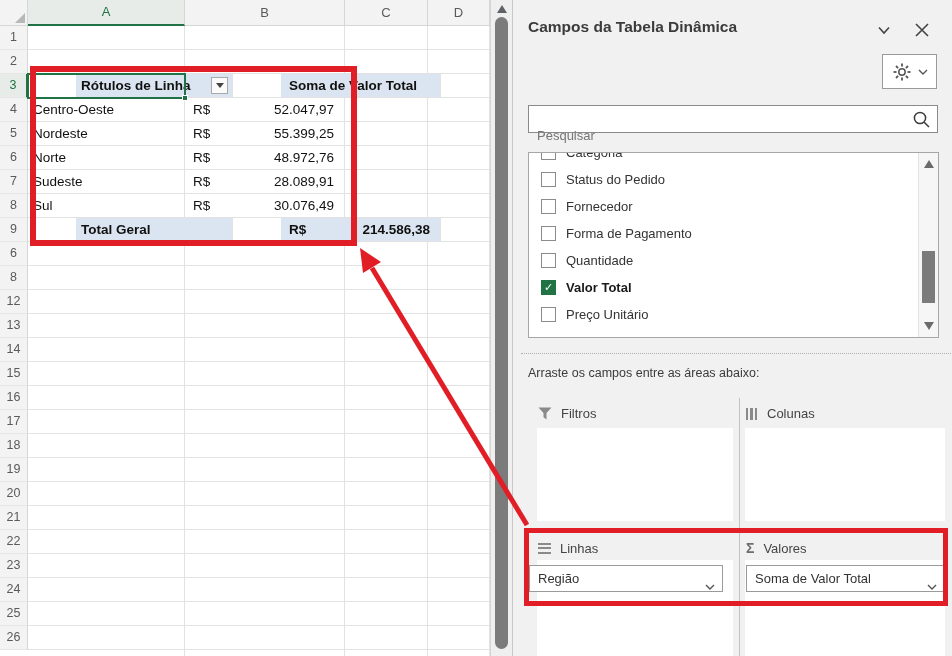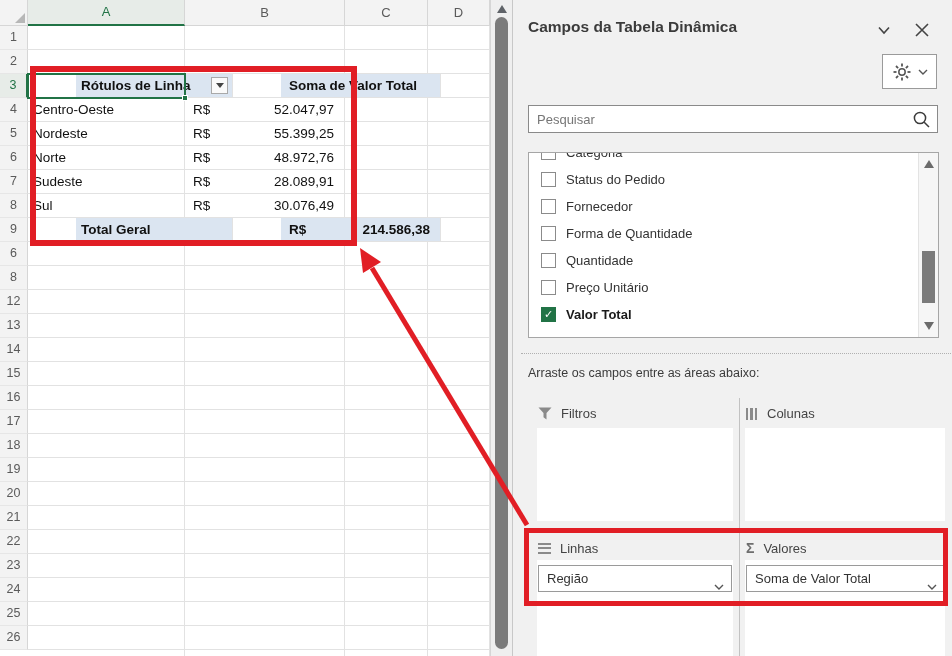--- a/index.html
+++ b/index.html
@@ -55,21 +55,21 @@
 
   
   #panel{position:absolute; left:512px; top:0; width:440px; height:656px; background:var(--panelbg); border-left:1px solid #c8c8c8;}
   #panel .title{position:absolute; left:15px; top:18px; font-size:15.5px; font-weight:600; color:#3b3b3b;}
   .icnbtn{position:absolute; width:26px; height:24px; display:flex; align-items:center; justify-content:center;}
   #collapseBtn{left:358px; top:18px;} #closeBtn{left:396px; top:18px;}
   #panel .subtitle{position:absolute; left:15px; top:63px; font-size:12.5px; color:#3b3b3b;}
   #gearBtn{position:absolute; left:369px; top:54px; width:55px; height:35px; background:#fff;
     border:1px solid #9a9a9a; display:flex; align-items:center; justify-content:center; gap:6px;}
   #searchBox{position:absolute; left:15px; top:105px; width:410px; height:28px; background:#fff; border:1px solid #8a8a8a;}
-  #searchBox input{position:absolute; left:0; top:0; width:375px; height:26px; border:0; outline:0; padding-left:8px; font-size:13px; color:#333; background:transparent;}
+  #searchBox input{position:absolute; left:0; top:16px; width:375px; height:26px; border:0; outline:0; padding-left:8px; font-size:13px; color:#333; background:transparent;}
   #searchBox input::placeholder{color:#767676;}
   #searchBox .mag{position:absolute; right:6px; top:4px;}
 
   #fieldList{position:absolute; left:15px; top:152px; width:411px; height:186px; background:#fff; border:1px solid #a6a6a6; overflow:hidden;}
   #fieldItems{position:absolute; left:0; top:-14px; right:21px;}
   .field-item{display:flex; align-items:center; height:27px; padding-left:12px; gap:10px; cursor:default;}
   .cb{width:15px; height:15px; border:1px solid #8b8b8b; background:#fff; flex:0 0 auto; display:flex; align-items:center; justify-content:center;}
   .field-item .flabel{font-size:13px; color:#333;}
   .field-item.checked .cb{background:var(--green); border-color:var(--green);}
   .field-item.checked .cb::after{content:"\2713"; color:#fff; font-size:11px; line-height:1;}
@@ -263,33 +263,33 @@
         <label class="field-item">
             <span class="cb"></span>
             <span class="flabel">Status do Pedido</span>
           </label>
         <label class="field-item">
             <span class="cb"></span>
             <span class="flabel">Fornecedor</span>
           </label>
         <label class="field-item">
             <span class="cb"></span>
-            <span class="flabel">Forma de Quantidade</span>
+            <span class="flabel">Forma de Pagamento</span>
           </label>
         <label class="field-item">
             <span class="cb"></span>
             <span class="flabel">Quantidade</span>
           </label>
+        <label class="field-item checked">
+            <span class="cb"></span>
+            <span class="flabel">Valor Total</span>
+          </label>
         <label class="field-item">
             <span class="cb"></span>
             <span class="flabel">Preço Unitário</span>
-          </label>
-        <label class="field-item checked">
-            <span class="cb"></span>
-            <span class="flabel">Valor Total</span>
           </label>
       </div>
       <div id="listScroll">
         <div class="up"></div>
         <div class="thumb"></div>
         <div class="down"></div>
       </div>
     </div>
 
     <div id="dotsep"></div>
@@ -313,21 +313,21 @@
       <span class="hbars"></span>
       <span>Linhas</span>
     </div>
     <div class="area-label" style="left:233px; top:540px">
       <span class="sig">Σ</span>
       <span>Valores</span>
     </div>
     <div class="area-box" style="left:24px; top:560px; width:196px; height:96px"></div>
     <div class="area-box" style="left:232px; top:560px; width:200px; height:96px"></div>
 
-    <div class="pill" style="left:25px; top:565px; width:194px">
+    <div class="pill" style="left:16px; top:565px; width:194px">
       <span>Região</span>
       <span class="pchev"><svg width="10" height="8" viewBox="0 0 10 8">
             <polyline points="1,2 5,6 9,2" fill="none" stroke="#555" stroke-width="1.4"></polyline>
           </svg></span>
     </div>
     <div class="pill" style="left:233px; top:565px; width:199px">
       <span>Soma de Valor Total</span>
       <span class="pchev"><svg width="10" height="8" viewBox="0 0 10 8">
             <polyline points="1,2 5,6 9,2" fill="none" stroke="#555" stroke-width="1.4"></polyline>
           </svg></span>

